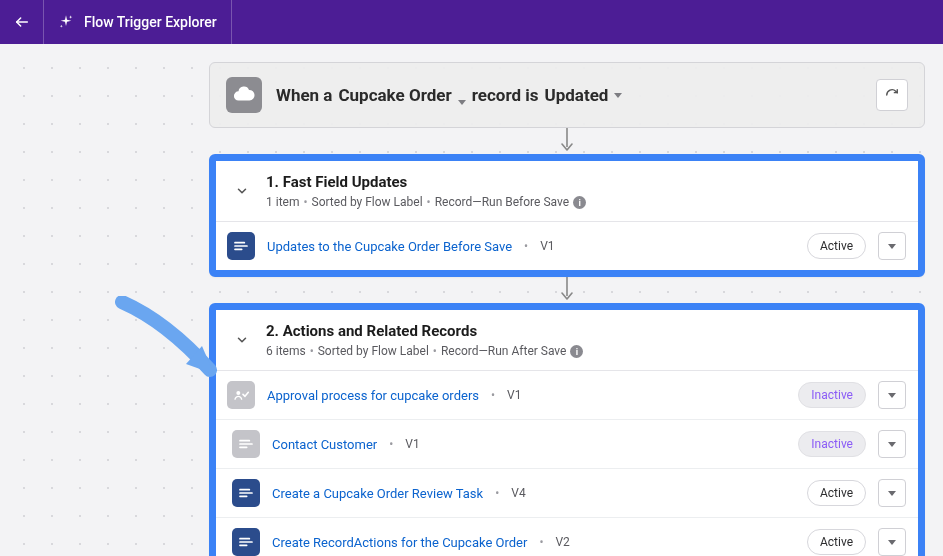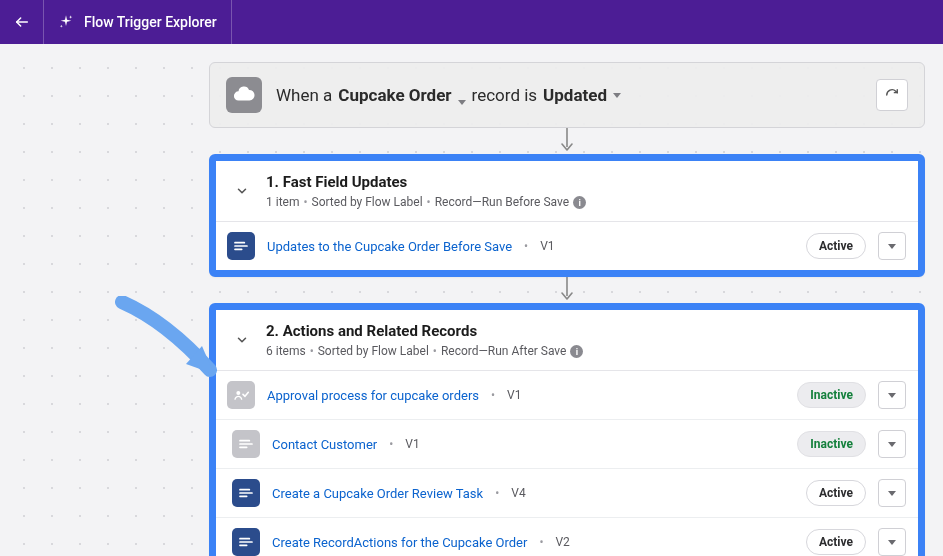--- a/index.html
+++ b/index.html
@@ -72,21 +72,21 @@
     margin-right: 14px;
   }
   .trigger-text {
     font-size: 17px;
     color: #2b2b2b;
     display: flex;
     align-items: center;
     gap: 6px;
     flex: 1;
   }
-  .trigger-text .normal { font-weight: 400; }
+  .trigger-text .normal { font-weight: 700; }
   .trigger-text .bold { font-weight: 700; }
   .trigger-text .caret {
     width: 0; height: 0;
     border-left: 4px solid transparent;
     border-right: 4px solid transparent;
     border-top: 5px solid #7d7d82;
     margin-left: 2px;
   }
   .refresh-btn {
     width: 32px; height: 32px;
@@ -147,28 +147,28 @@
     text-decoration: none;
     cursor: pointer;
   }
   .row .version {
     color: #5a5a5f; font-size: 12px;
   }
   .row .sep { color: #9a9aa0; font-size: 12px; }
   .row .spacer { flex: 1; }
   .badge {
     font-size: 12px;
-    font-weight: 700;
+    font-weight: 400;
     color: #2d2d2f;
     padding: 5px 12px;
     border-radius: 14px;
     border: 1px solid #d7d7dc;
     background: #fff;
   }
-  .badge.inactive { background: #ececef; border-color: #e0e0e4; color: #15803d; }
+  .badge.inactive { background: #ececef; border-color: #e0e0e4; color: #8b5cf6; }
   .dropdown-btn {
     width: 28px; height: 28px;
     border: 1px solid #d0d0d5;
     background: #fff;
     border-radius: 4px;
     display: flex; align-items: center; justify-content: center;
     cursor: pointer;
   }
   .dropdown-btn .tri {
     width: 0; height: 0;

